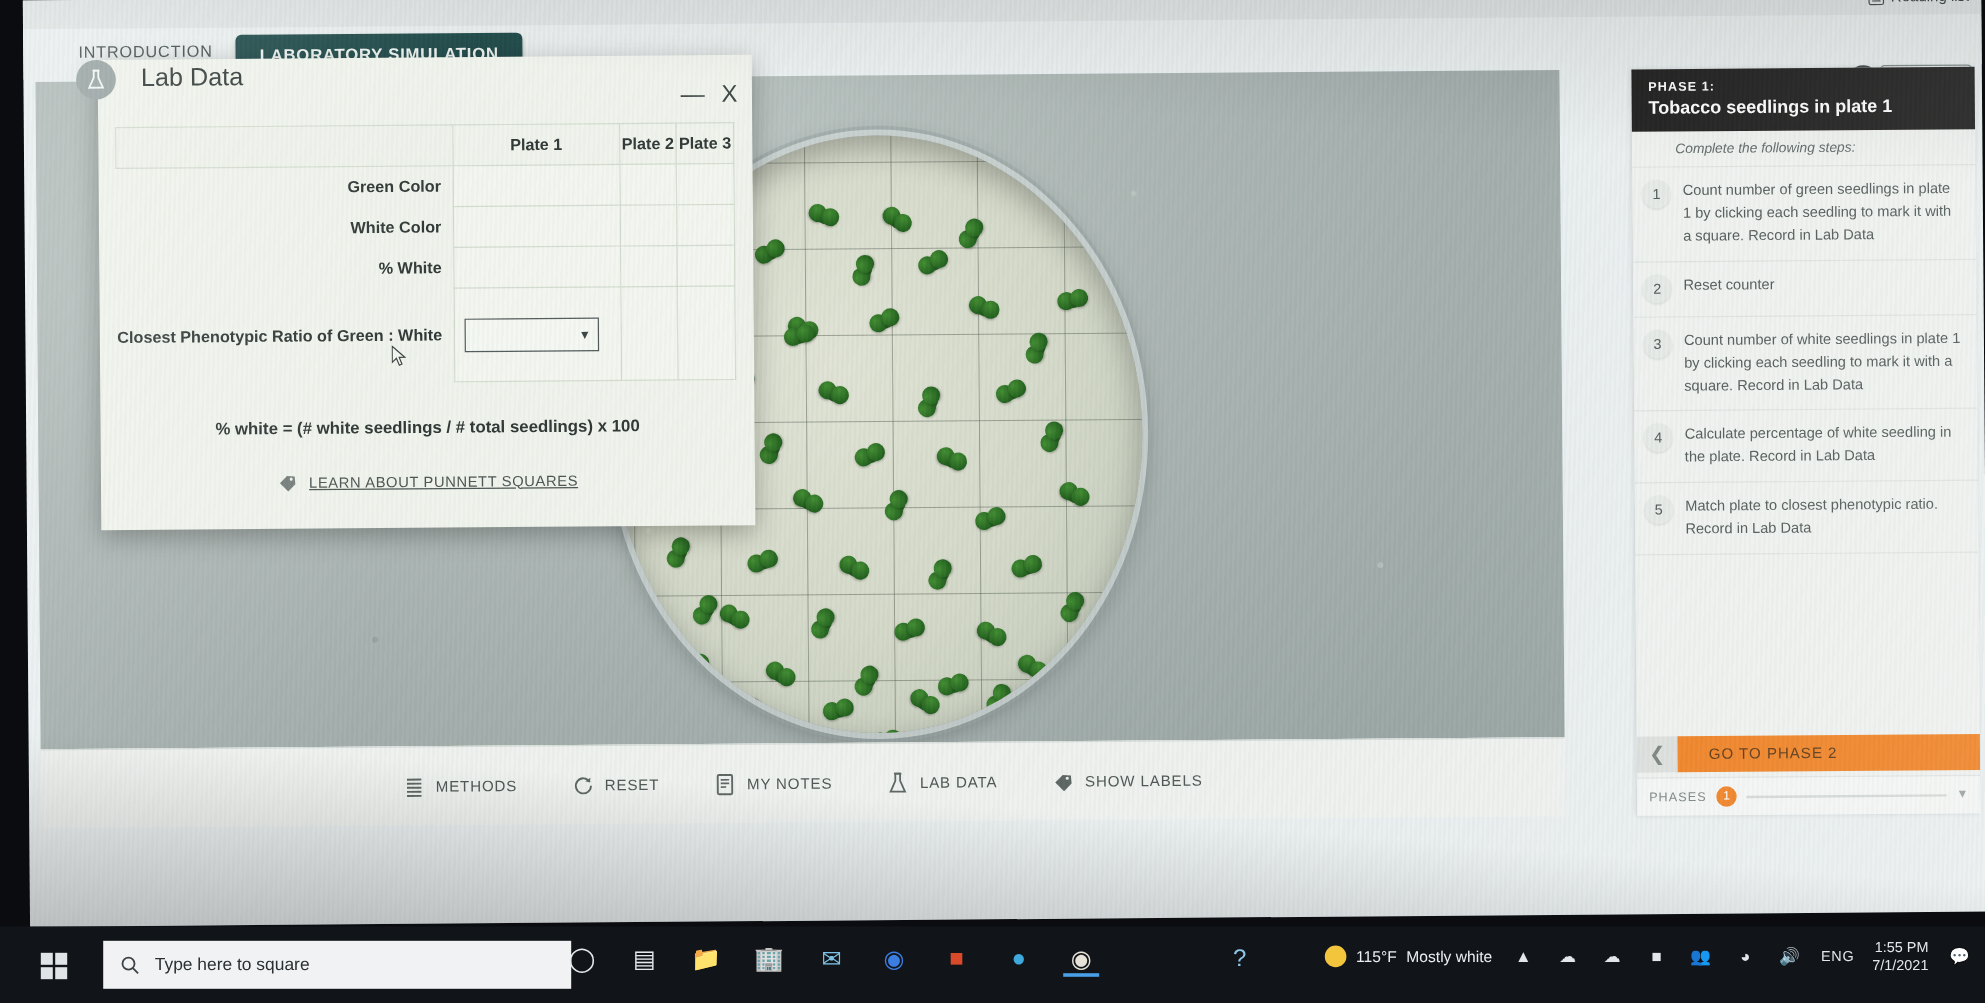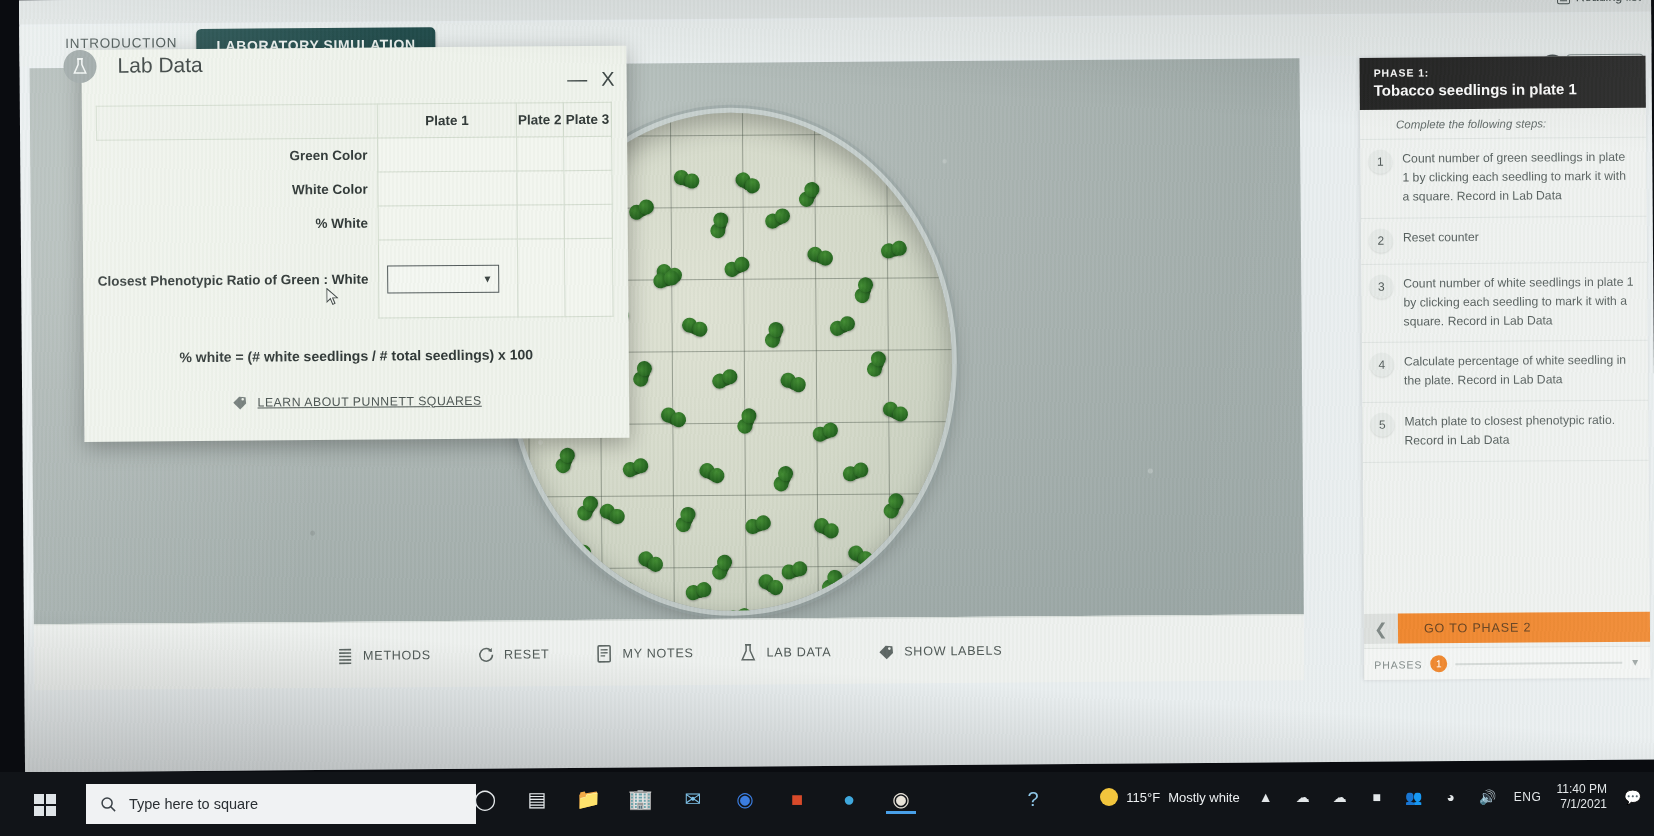--- a/index.html
+++ b/index.html
@@ -771,19 +771,19 @@
      </div>
      <span class="tb-chip">▲</span>
      <span class="tb-chip">☁</span>
      <span class="tb-chip">☁</span>
      <span class="tb-chip">■</span>
      <span class="tb-chip" style="color:#e05b4a;">👥</span>
      <span class="tb-chip">◕</span>
      <span class="tb-chip">🔊</span>
      <span style="letter-spacing:.6px;">ENG</span>
      <span class="clock">
-       <span style="display:block;">11:40 PM</span>
+       <span style="display:block;">1:55 PM</span>
        <span style="display:block;">7/1/2021</span>
      </span>
      <span class="tb-chip">💬</span>
    </div>
  </div>
 </div>
 
 </body></html>

